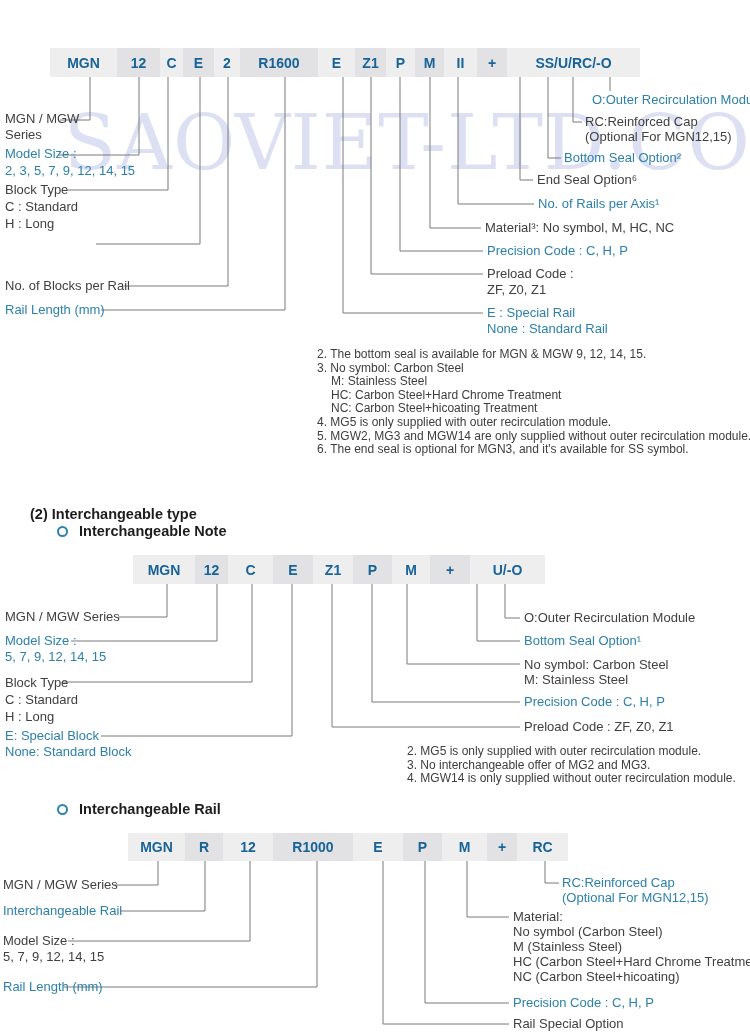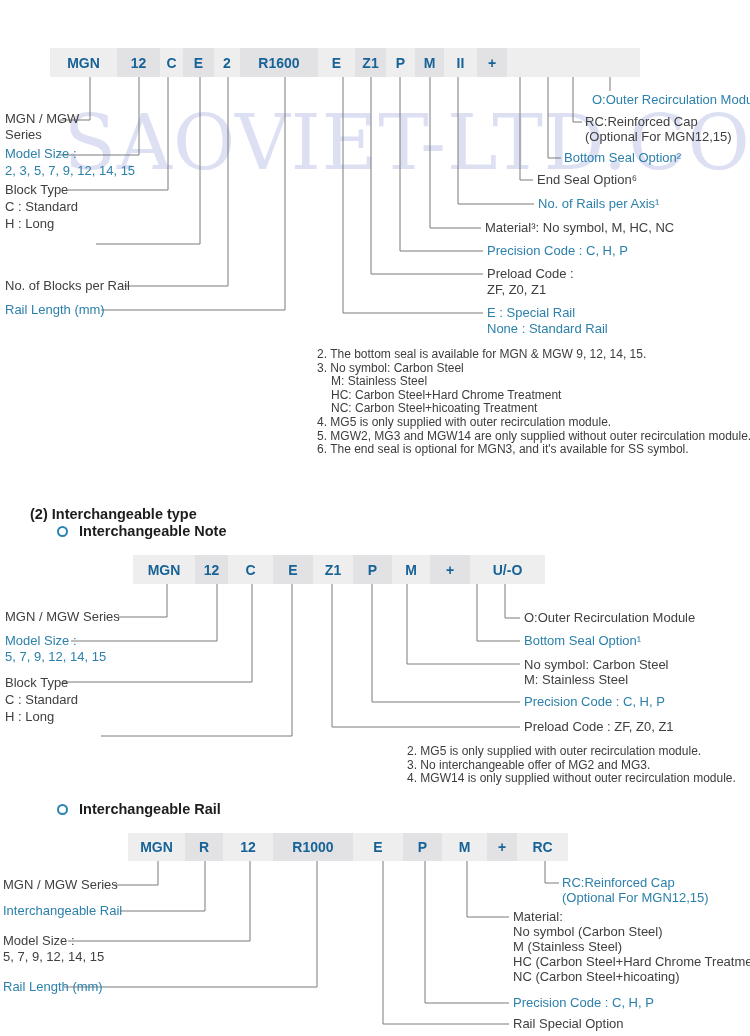--- a/index.html
+++ b/index.html
@@ -77,20 +77,21 @@
     <span class="cell" style="width:23px">C</span>
     <span class="cell shade" style="width:31px">E</span>
     <span class="cell" style="width:26px">2</span>
     <span class="cell shade" style="width:78px">R1600</span>
     <span class="cell" style="width:37px">E</span>
     <span class="cell shade" style="width:31px">Z1</span>
     <span class="cell" style="width:29px">P</span>
     <span class="cell shade" style="width:29px">M</span>
     <span class="cell" style="width:33px">II</span>
     <span class="cell shade" style="width:30px">+</span>
+    <span class="cell" style="width:133px">SS/U/RC/-O</span>
   </div>
 
   <div class="lbl" style="left:5px;top:111px">
     <div>MGN / MGW</div>
       <div>Series</div>
   </div>
   <div class="lbl blue lh17" style="left:5px;top:145px">
     <div>Model Size :</div>
       <div>2, 3, 5, 7, 9, 12, 14, 15</div>
   </div>
@@ -169,20 +170,24 @@
   </div>
   <div class="lbl blue" style="left:5px;top:633px">
     <div>Model Size :</div>
       <div>5, 7, 9, 12, 14, 15</div>
   </div>
   <div class="lbl lh17" style="left:5px;top:674px">
     <div>Block Type</div>
       <div>C : Standard</div>
       <div>H : Long</div>
   </div>
+  <div class="lbl blue" style="left:5px;top:728px">
+    <div>E: Special Block</div>
+      <div>None: Standard Block</div>
+  </div>
 
   <div class="lbl" style="left:524px;top:610px">
     <div>O:Outer Recirculation Module</div>
   </div>
   <div class="lbl blue" style="left:524px;top:633px">
     <div>Bottom Seal Option¹</div>
   </div>
   <div class="lbl lh15" style="left:524px;top:657px">
     <div>No symbol: Carbon Steel</div>
       <div>M: Stainless Steel</div>

